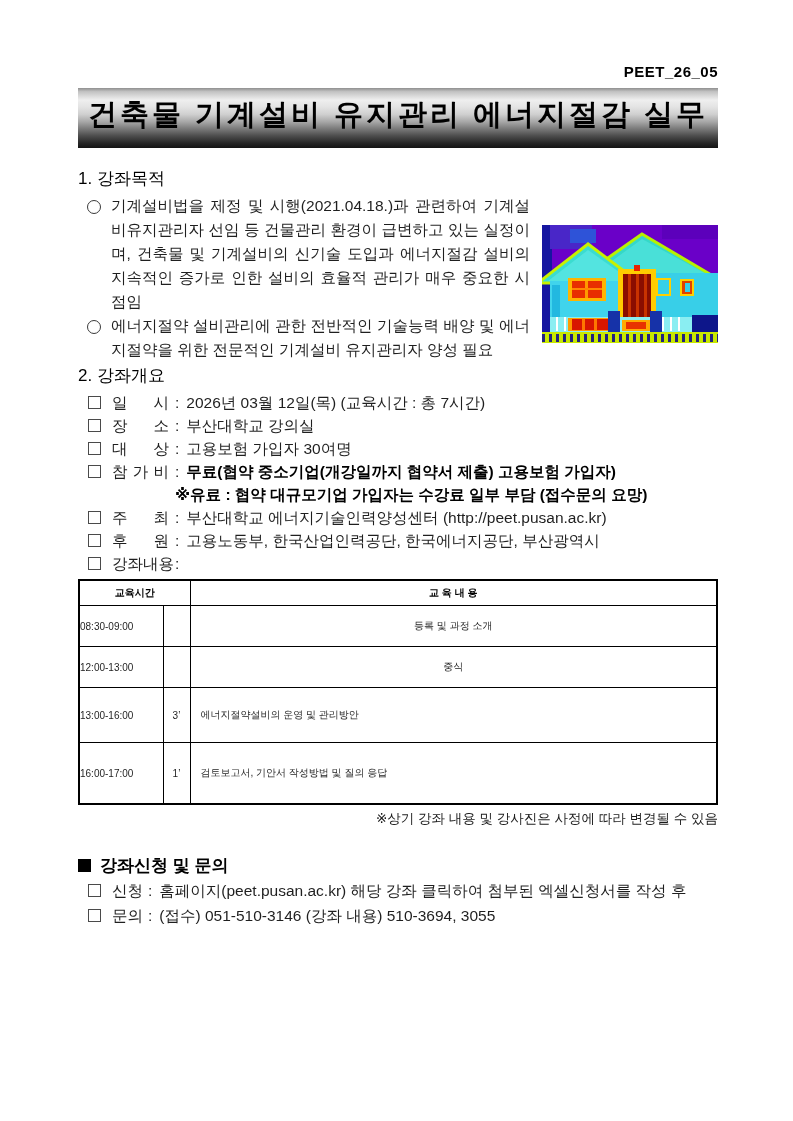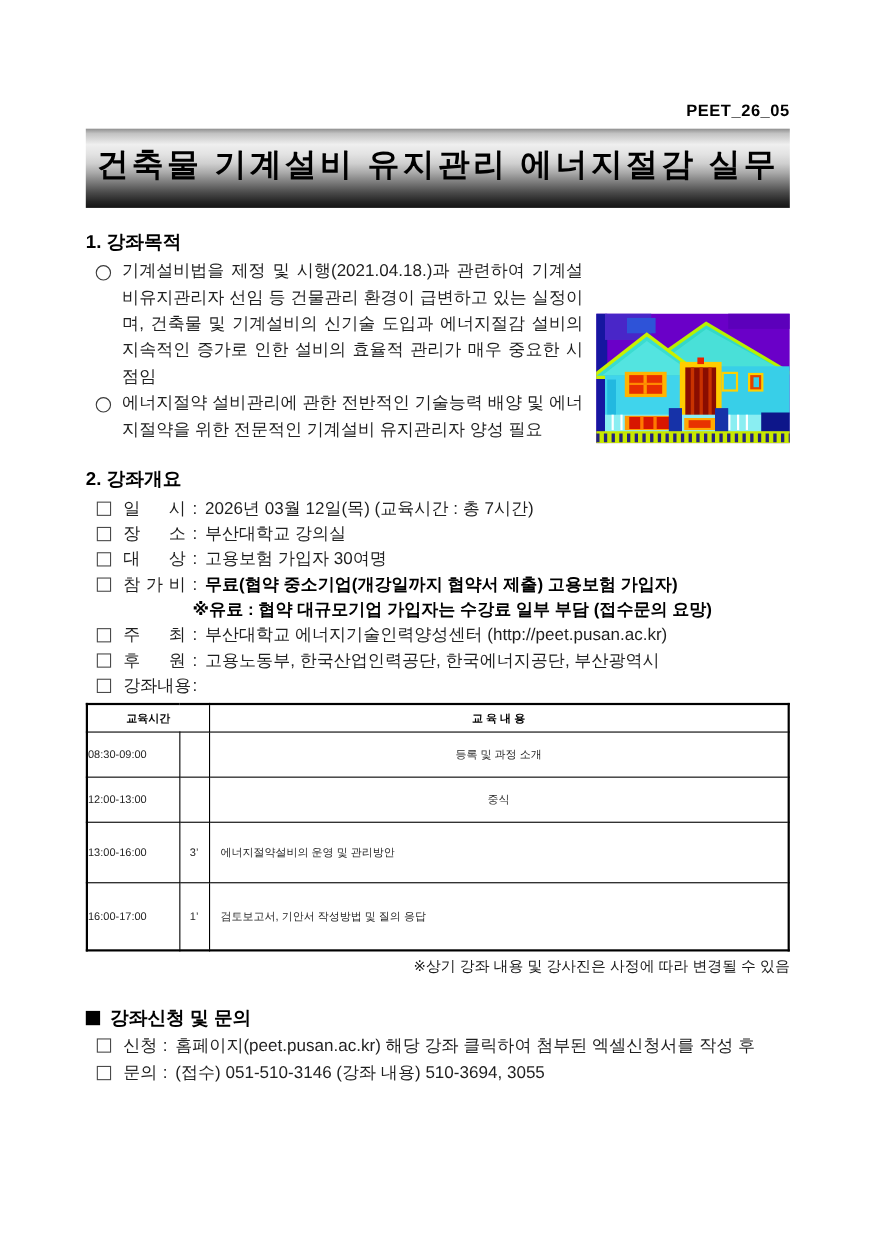--- a/index.html
+++ b/index.html
@@ -8,57 +8,57 @@
     background: #ffffff;
     font-family: "Liberation Sans", "DejaVu Sans", sans-serif;
     color: #222222;
     position: relative;
     overflow: hidden;
   }
   .content { position: absolute; left: 78px; top: 0; width: 640px; }
 
   
   .doc-code {
-    margin-top: 92px;
+    margin-top: 63px;
     text-align: right;
     font-size: 15px;
     font-weight: 700;
     color: #000;
     letter-spacing: 0.5px;
     margin-bottom: 8px;
   }
 
   
   .banner {
-    height: 72px;
+    height: 60px;
     background: linear-gradient(180deg,
       #8f8f8f 0%, #c2c2c2 6%, #efefef 20%, #e3e3e3 32%,
       #cfcfcf 44%, #a8a8a8 56%, #7a7a7a 68%, #4c4c4c 80%,
       #262626 92%, #141414 100%);
     display: flex; align-items: center; justify-content: center;
     margin-bottom: 19px;
     text-align: right;
   }
   .banner .title {
     font-size: 29px;
     font-weight: 800;
     color: #000;
     letter-spacing: 3px;
     transform: translateY(-3px);
     white-space: nowrap;
   }
 
   .sec-heading {
-    font-size: 17px; font-weight: 700; color: #000;
+    font-size: 17px; font-weight: 400; color: #000;
     margin-bottom: 4px;
   }
-  #sec2-heading { margin-top: 21px; }
-
-  
-  .sec1-body { display: flex; align-items: flex-end; }
+  #sec2-heading { margin-top: 2px; }
+
+  
+  .sec1-body { display: flex; align-items: center; }
   .sec1-text { width: 452px; }
   .bullet-row { display: flex; }
   .bullet-row .circle-bullet {
     flex: none; width: 12px; height: 12px;
     border: 1.4px solid #3a3a3a; border-radius: 50%;
     margin: 6px 10px 0 9px;
   }
   .bullet-row p {
     margin: 0;
     font-size: 15.5px; line-height: 24px;

